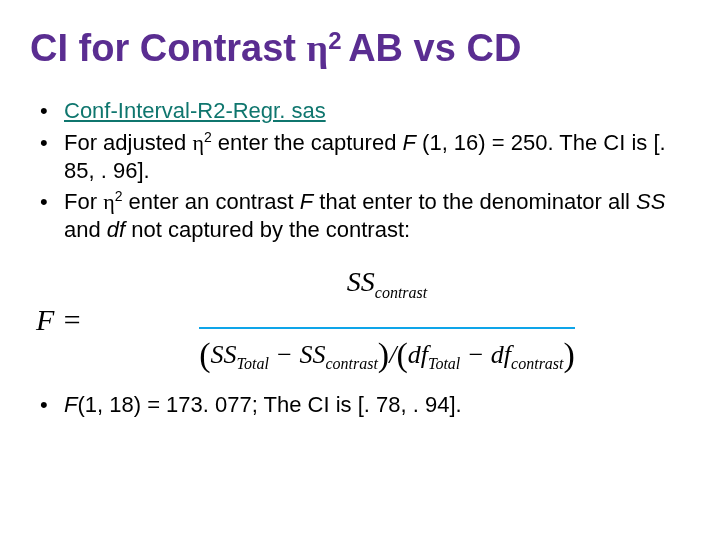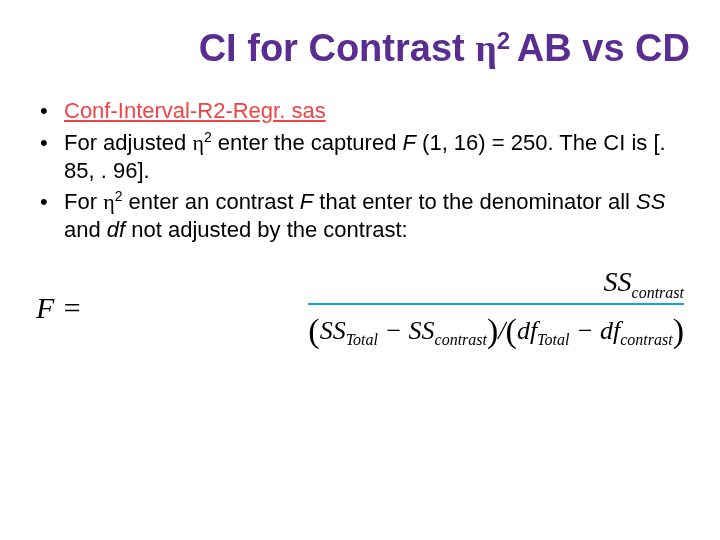--- a/index.html
+++ b/index.html
@@ -15,21 +15,21 @@
   .slide {
     width: 720px;
     height: 540px;
     box-sizing: border-box;
     padding: 18px 30px 20px 30px;
   }
   .title {
     color: #5a2d91;
     font-size: 38px;
     font-weight: bold;
-    text-align: right;
+    text-align: left;
     margin: 8px 0 28px 0;
     line-height: 1.1;
     white-space: nowrap;
   }
   .title .sup {
     font-size: 24px;
     vertical-align: super;
     position: relative;
     top: 2px;
   }
@@ -47,21 +47,21 @@
   }
   ul.bullets > li::before {
     content: "•";
     position: absolute;
     left: 2px;
     top: 0;
     font-size: 22px;
     color: #000;
   }
   .link {
-    color: #ef4444;
+    color: #0f766e;
     text-decoration: underline;
     margin-top: 11px;
   }
   .sup2 {
     font-size: 14px;
     vertical-align: super;
   }
   .italic { font-style: italic; }
   .formula-wrap {
     margin: 22px 0 18px 0;
@@ -76,21 +76,22 @@
   }
   .formula .eq-left {
     flex: 0 0 auto;
     padding-right: 8px;
     font-size: 30px;
   }
   .formula .frac {
     flex: 1 1 auto;
     display: flex;
     flex-direction: column;
-    align-items: flex-end;
+    align-items: center;
+    gap: 24px;
   }
   .formula .num {
     text-align: center;
     padding: 0 0 2px 0;
     font-size: 28px;
   }
   .formula .den {
     border-top: 2px solid #0ea5e9;
     text-align: center;
     padding: 4px 0 0 0;
@@ -123,33 +124,38 @@
 
     <li>
       <span class="link">Conf-Interval-R2-Regr. sas</span>
     </li>
 
     <li>
       <span>For adjusted </span><span class="eta">η</span><span class="sup2">2</span><span> enter the captured </span><span class="italic">F</span><span> (1, 16) = 250. The CI is [. 85, . 96].</span>
     </li>
 
     <li>
-      <span>For  </span><span class="eta">η</span><span class="sup2">2</span><span> enter an contrast </span><span class="italic">F</span><span> that enter to the denominator all </span><span class="italic">SS</span><span> and </span><span class="italic">df</span><span> not adjusted by the contrast:</span>
+      <span>For  </span><span class="eta">η</span><span class="sup2">2</span><span> enter an contrast </span><span class="italic">F</span><span> that enter to the denominator all </span><span class="italic">SS</span><span> and </span><span class="italic">df</span><span> not captured by the contrast:</span>
     </li>
 
   </ul>
 
   <div class="formula-wrap">
     <div class="formula">
       <div class="eq-left">F = </div>
       <div class="frac">
         <div class="num">
           <span>SS</span><span class="sub">contrast</span>
         </div>
         <div class="den">
           <span class="paren">(</span><span>SS</span><span class="sub">Total</span><span> − </span><span>SS</span><span class="sub">contrast</span><span class="paren">)</span><span>/</span><span class="paren">(</span><span>df</span><span class="sub">Total</span><span> − </span><span>df</span><span class="sub">contrast</span><span class="paren">)</span>
         </div>
       </div>
     </div>
   </div>
 
+  <ul class="bullets">
+    <li>
+      <span class="italic">F</span><span>(1, 18) = 173. 077; The CI is [. 78, . 94].</span>
+    </li>
+  </ul>
 
 </div>
 
 </body></html>

